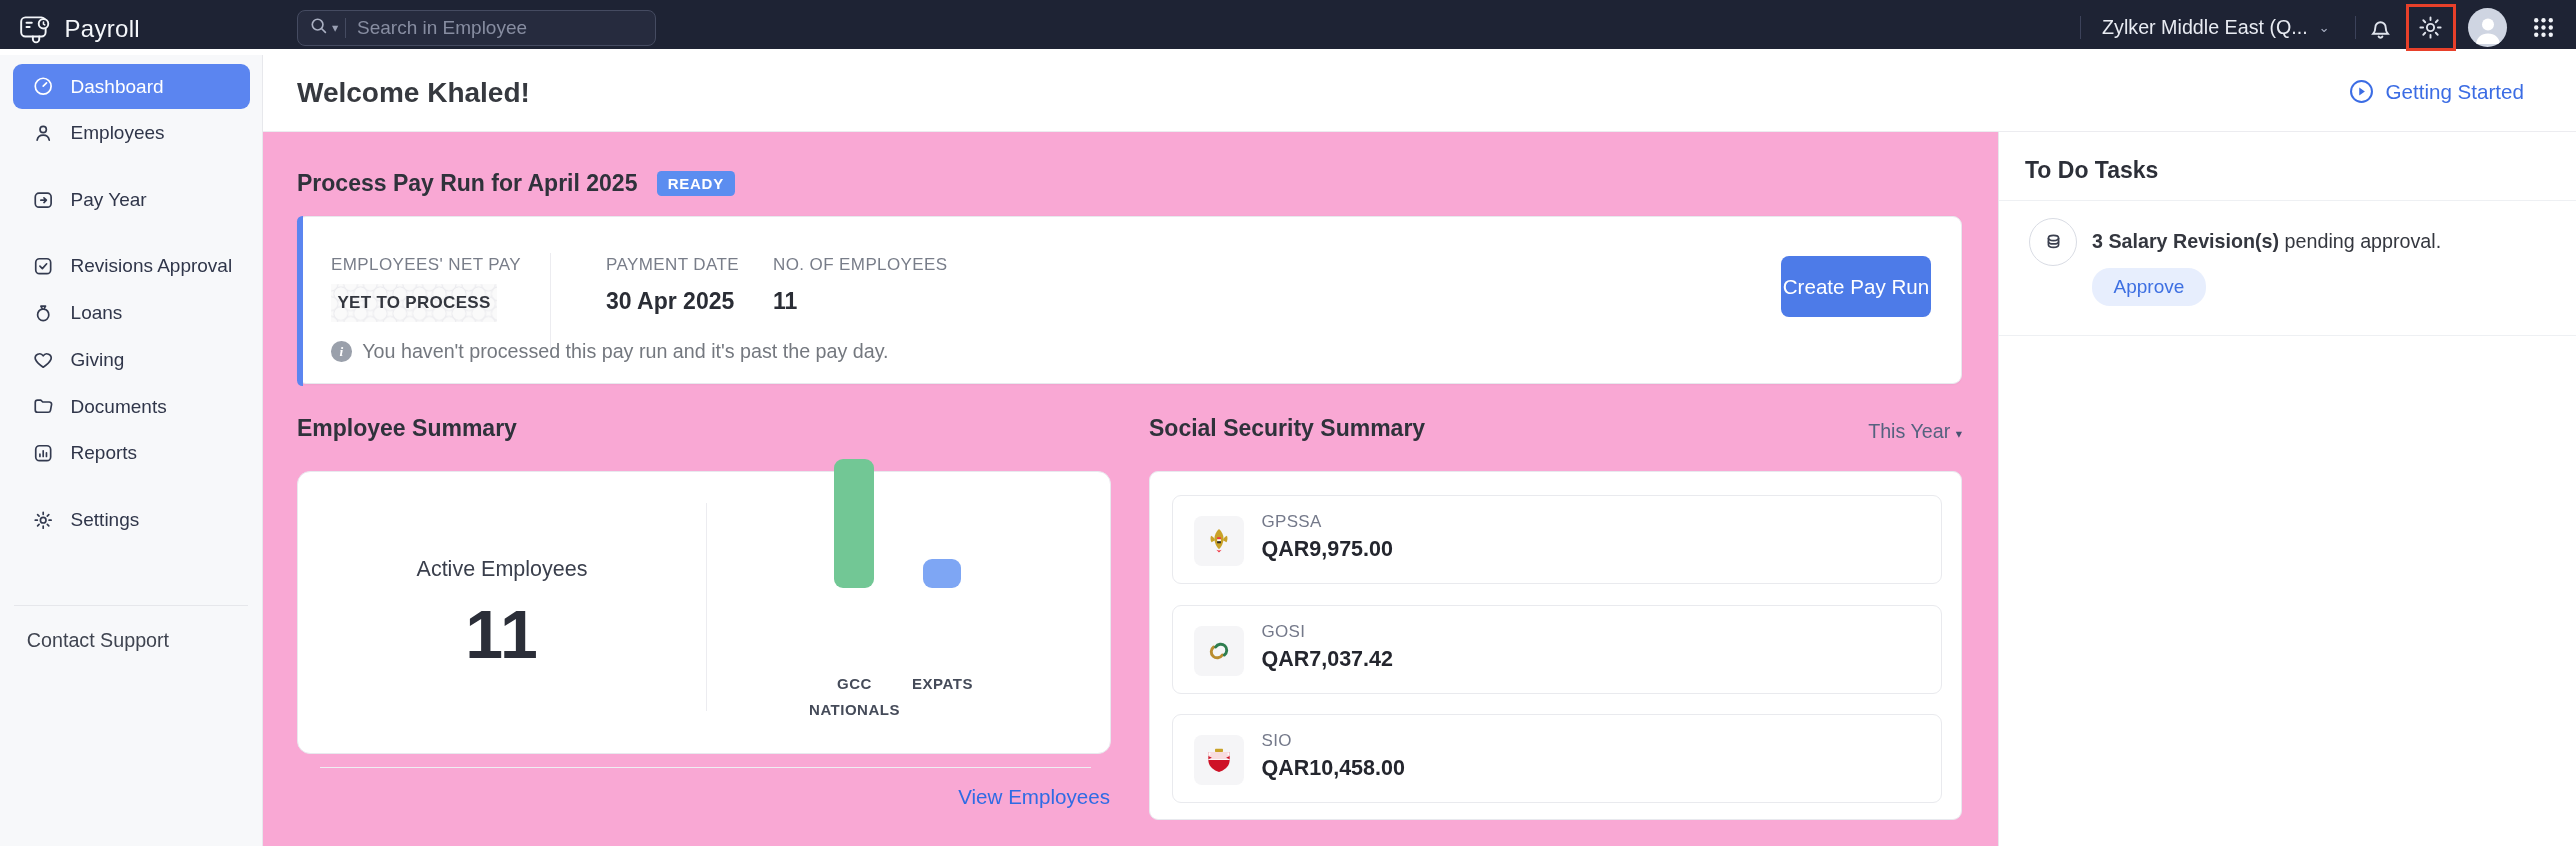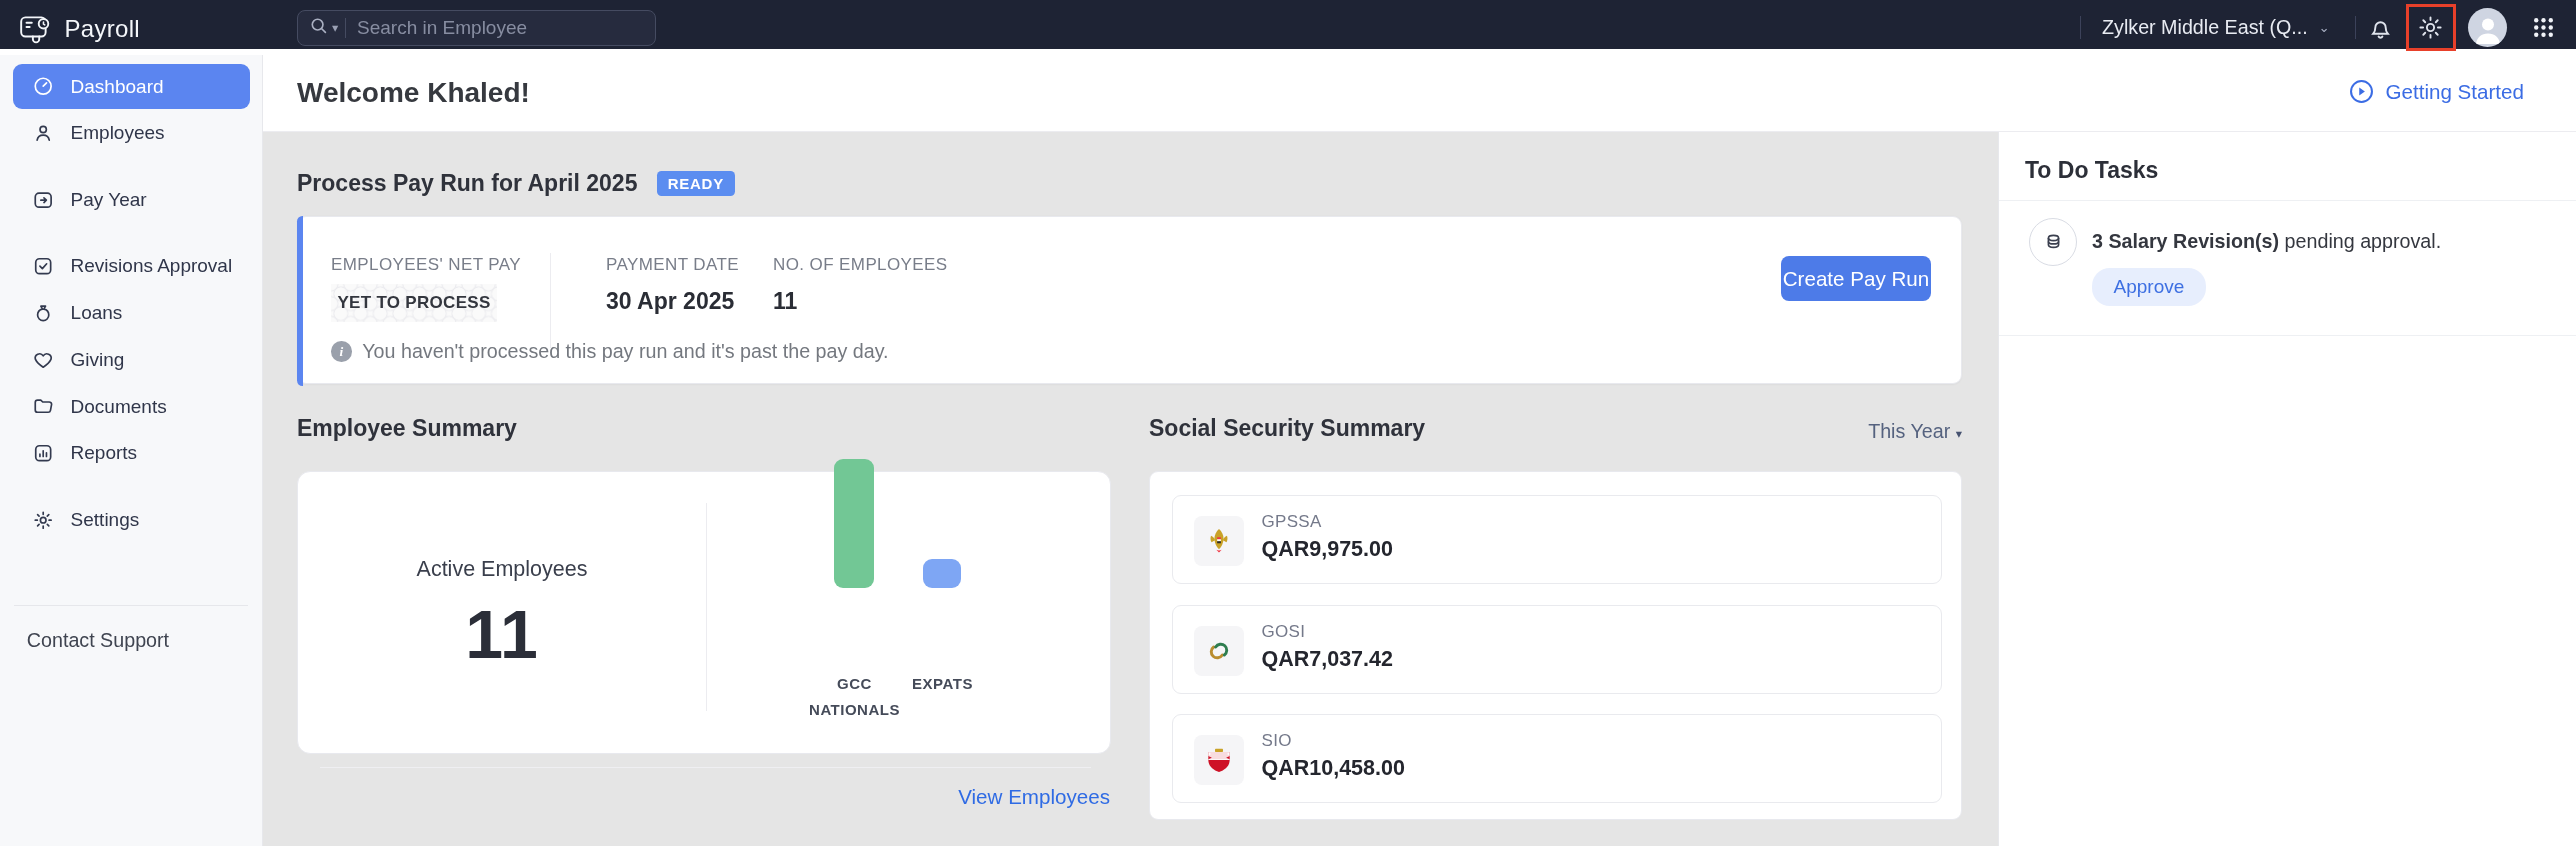--- a/index.html
+++ b/index.html
@@ -42,21 +42,21 @@
   .contact { margin:23px 12.5px 0 12.5px; padding-left:14.3px; color:#3f4450; font-size:19.7px; cursor:pointer; }
 
   
   .welcome-strip { position:absolute; left:263px; top:55px; width:2313px; height:77px; background:#fff;
     border-bottom:0.9px solid #ececf0; }
   .welcome { position:absolute; left:34px; top:21.5px; font-size:28px; font-weight:600; color:#36393f; }
   .getting-started { position:absolute; right:52px; top:23px; display:flex; align-items:center; gap:10.7px;
     color:#3b6ce4; font-size:20.6px; font-weight:500; cursor:pointer; }
 
   
-  .main { position:absolute; left:263px; top:132px; width:1735px; height:714px; background:#e5e5e5; }
+  .main { position:absolute; left:263px; top:132px; width:1735px; height:714px; background:#f9a8d4; }
   .sec-title { font-size:23px; font-weight:600; color:#2f323b; }
   .payrun-head { position:absolute; left:34px; top:38px; display:flex; align-items:center; gap:19.7px; }
   .badge { background:#5b8df0; color:#fff; font-size:15px; font-weight:600; letter-spacing:0.7px;
     padding:4.5px 10.7px 3.6px; border-radius:4.5px; }
   .payrun-card { position:absolute; left:34px; top:84px; width:1665px; height:168px; background:#fff;
     border:0.9px solid #e8e9ee; border-radius:9px; box-shadow:0 0.9px 1.8px rgba(30,35,52,.04); }
   .accent { position:absolute; left:-0.9px; top:-0.9px; width:5.4px; height:170px; background:#5b85f0;
     border-radius:5.4px 0 0 5.4px; }
   .field { position:absolute; top:38px; }
   .f-label { font-size:17px; color:#787d89; letter-spacing:0.4px; }
@@ -65,21 +65,21 @@
     font-size:17px; font-weight:700; color:#33363e; letter-spacing:0.3px; background-color:#fafafa;
     background-image:radial-gradient(circle, transparent 6.3px, #e9e9ed 6.7px, transparent 8px),
                      radial-gradient(circle, transparent 6.3px, #e9e9ed 6.7px, transparent 8px);
     background-size:19.7px 19.7px; background-position:0 0,9.8px 9.8px; }
   .card-vdiv { position:absolute; left:252px; top:36px; width:0.9px; height:95px; background:#ececf0; }
   .note { position:absolute; left:33px; top:123px; display:flex; align-items:center; gap:10.7px;
     color:#74787f; font-size:19.7px; }
   .info-dot { width:20.6px; height:20.6px; border-radius:50%; background:#9aa0ab; color:#fff; font-size:13.4px;
     font-weight:700; display:flex; align-items:center; justify-content:center; font-style:italic;
     font-family:"Liberation Serif",serif; }
-  .cta { position:absolute; left:1483px; top:39px; width:150px; height:45px; background:#4d7be8; color:#fff;
+  .cta { position:absolute; left:1483px; top:39px; width:150px; height:61px; background:#4d7be8; color:#fff;
     font-size:20.6px; font-weight:500; border:none; border-radius:8px; cursor:pointer; font-family:inherit; }
 
   .summary-title { position:absolute; left:34px; top:283px; }
   .soc-title { position:absolute; left:886px; top:283px; }
   .period { position:absolute; left:1583px; top:288px; width:116px; text-align:right; color:#55627f;
     font-size:19.7px; font-weight:500; cursor:pointer; }
   .period .caret { font-size:12.5px; color:#465270; }
 
   .emp-card { position:absolute; left:34px; top:339px; width:814px; height:283px; background:#fff;
     border:0.9px solid #e8e9ee; border-radius:13px; }

